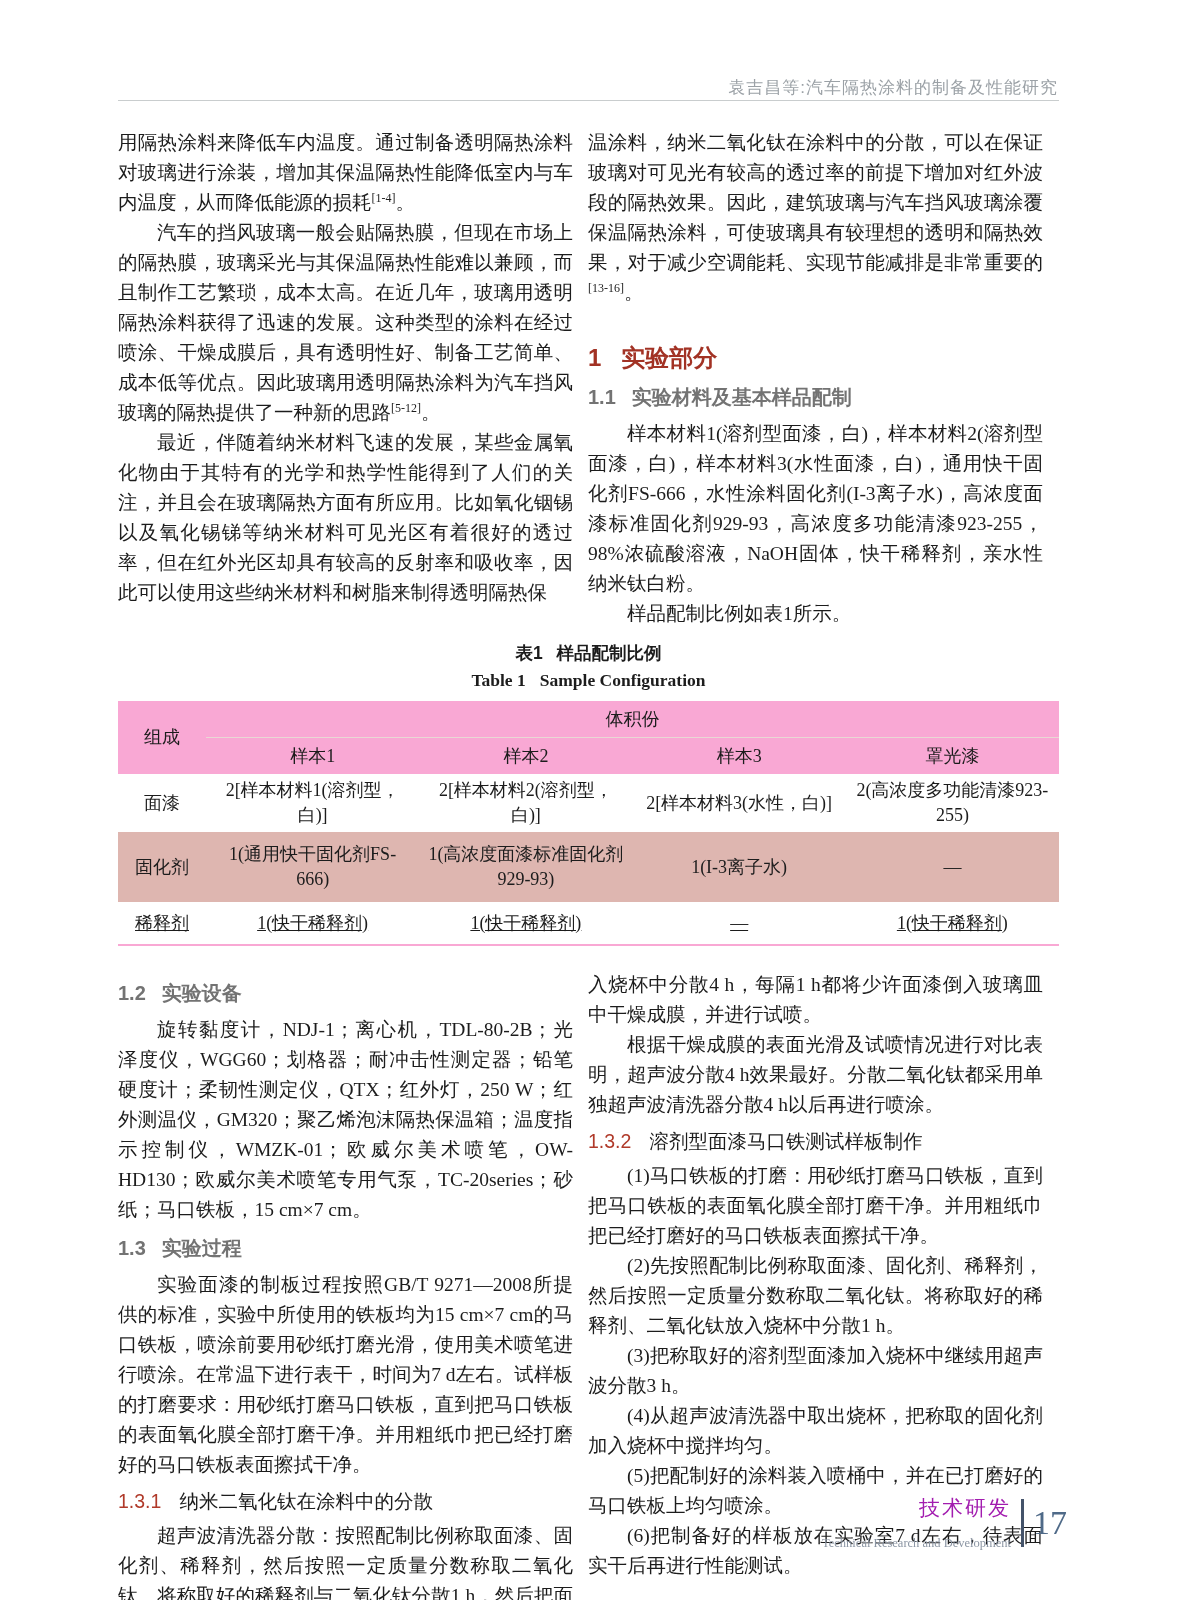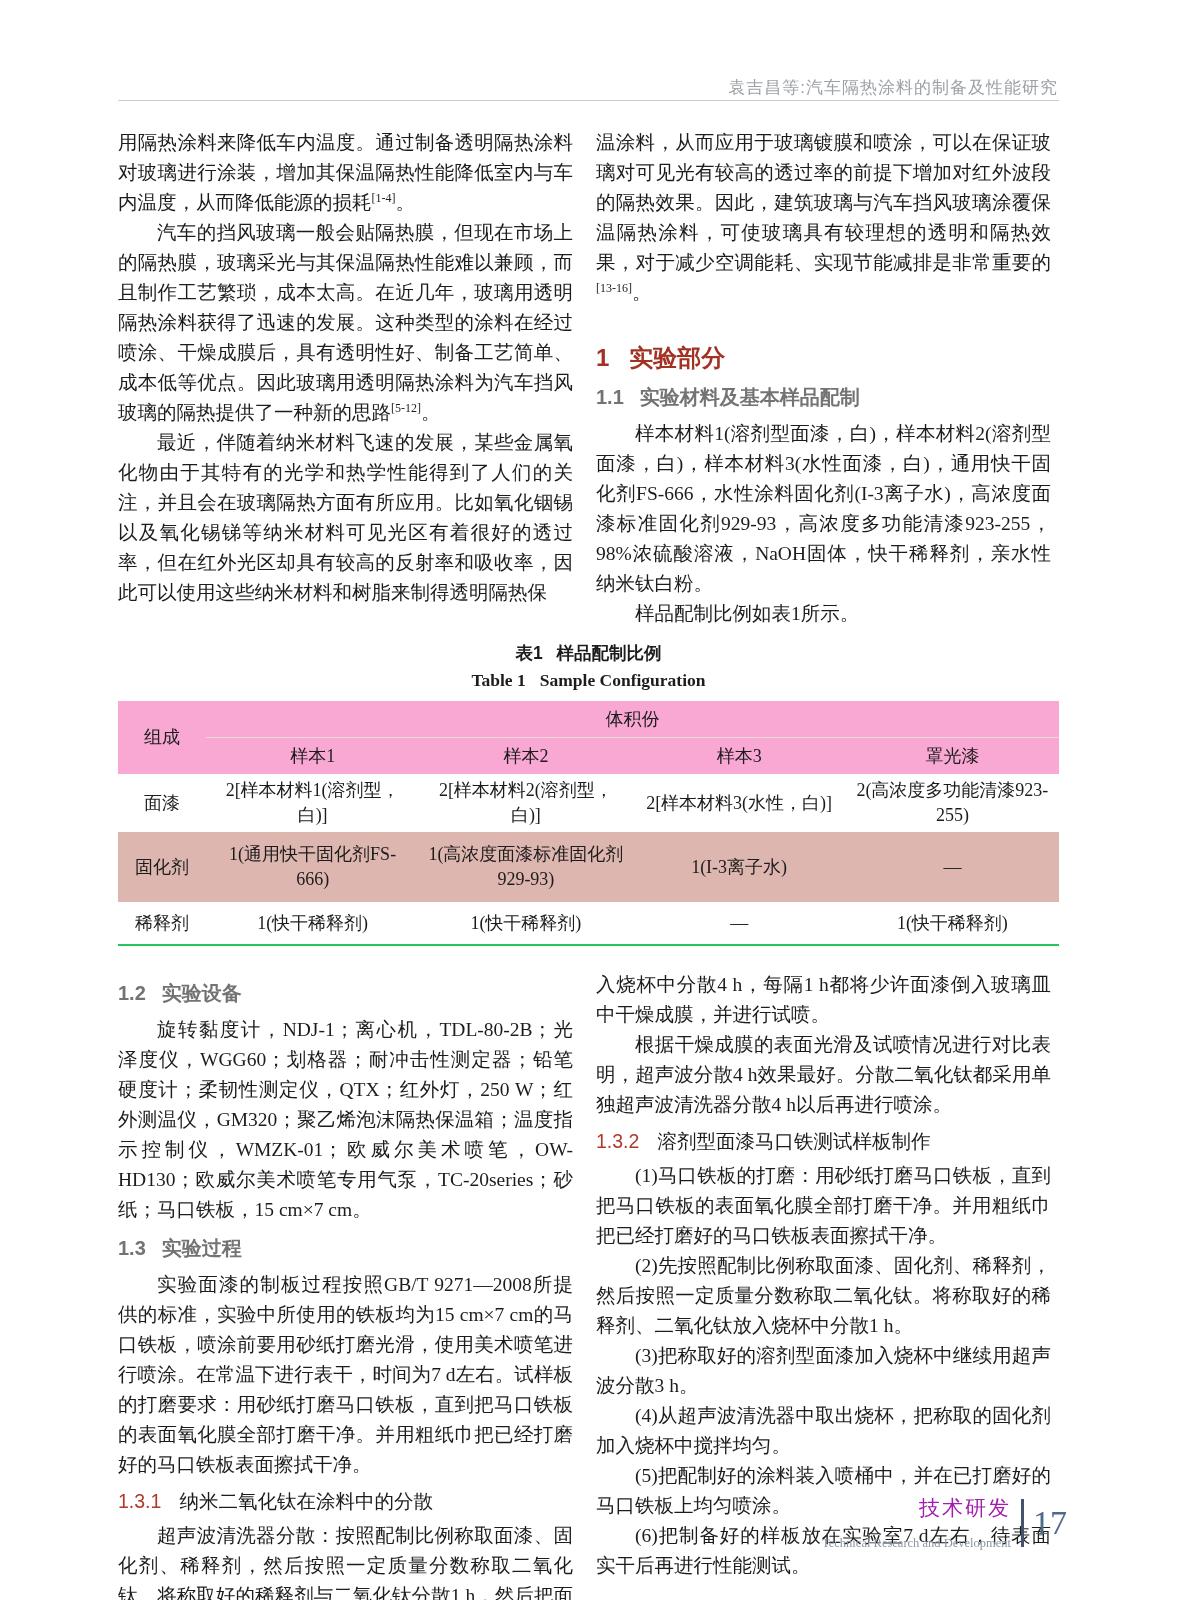--- a/index.html
+++ b/index.html
@@ -16,21 +16,21 @@
     position:absolute;top:76px;right:129px;
     font-family:"Liberation Sans","DejaVu Sans",sans-serif;
     font-size:17px;color:#9ba1a6;letter-spacing:1px;
   }
   .head-rule{
     position:absolute;top:100px;left:118px;width:941px;height:1px;
     background:#c9cdce;
   }
   
   .content{position:absolute;left:118px;top:128px;width:941px;}
-  .cols{display:flex;gap:23px;}
+  .cols{display:flex;gap:15px;}
   .col{width:455px;}
   p.body-p{
     margin:0;font-size:19.5px;line-height:30px;text-align:justify;
     text-indent:2em;
   }
   p.body-p.noindent{text-indent:0;}
   sup.ref{font-size:12px;line-height:0;vertical-align:super;}
   
   .h1{
     margin:34px 0 10px 0;
@@ -75,21 +75,21 @@
     padding:3px 8px;
   }
   .hdr{background:#f9a8d4;}
   .altrow td{background:#deb6b0;}
   th.corner{width:72px;text-align:left;padding-left:14px;}
   td.rowlabel{text-align:left;padding-left:14px;}
   th.span-hdr{border-bottom:1px solid #e9d8d4;height:30px;}
   tr.subhdr th{height:30px;}
   tr.row-mq td{height:52px;}
   tr.row-gh td{height:64px;}
-  tr.row-xs td{height:36px;border-bottom:2px solid #22c55e;}
+  tr.row-xs td{height:36px;border-bottom:2px solid #f9a8d4;text-decoration:underline;}
   
   .footer{
     position:absolute;top:1494px;right:120px;
     display:flex;align-items:center;
   }
   .footer-text{text-align:right;margin-right:10px;}
   .footer-zh{
     font-family:"Liberation Sans","DejaVu Sans",sans-serif;
     font-weight:normal;font-size:21px;color:#a21caf;letter-spacing:2px;
   }
@@ -109,21 +109,21 @@
 
   <div class="content">
 
     <div class="cols">
       <div class="col">
         <p class="body-p noindent"><span>用隔热涂料来降低车内温度。通过制备透明隔热涂料对玻璃进行涂装，增加其保温隔热性能降低室内与车内温度，从而降低能源的损耗</span><sup class="ref">[1-4]</sup><span>。</span></p>
         <p class="body-p"><span>汽车的挡风玻璃一般会贴隔热膜，但现在市场上的隔热膜，玻璃采光与其保温隔热性能难以兼顾，而且制作工艺繁琐，成本太高。在近几年，玻璃用透明隔热涂料获得了迅速的发展。这种类型的涂料在经过喷涂、干燥成膜后，具有透明性好、制备工艺简单、成本低等优点。因此玻璃用透明隔热涂料为汽车挡风玻璃的隔热提供了一种新的思路</span><sup class="ref">[5-12]</sup><span>。</span></p>
         <p class="body-p"><span>最近，伴随着纳米材料飞速的发展，某些金属氧化物由于其特有的光学和热学性能得到了人们的关注，并且会在玻璃隔热方面有所应用。比如氧化铟锡以及氧化锡锑等纳米材料可见光区有着很好的透过率，但在红外光区却具有较高的反射率和吸收率，因此可以使用这些纳米材料和树脂来制得透明隔热保</span></p>
       </div>
       <div class="col">
-        <p class="body-p noindent"><span>温涂料，从而应用于玻璃镀膜和喷涂，可以在保证玻璃对可见光有较高的透过率的前提下增加对红外波段的隔热效果。因此，建筑玻璃与汽车挡风玻璃涂覆保温隔热涂料，可使玻璃具有较理想的透明和隔热效果，对于减少空调能耗、实现节能减排是非常重要的</span><sup class="ref">[13-16]</sup><span>。</span></p>
+        <p class="body-p noindent"><span>温涂料，纳米二氧化钛在涂料中的分散，可以在保证玻璃对可见光有较高的透过率的前提下增加对红外波段的隔热效果。因此，建筑玻璃与汽车挡风玻璃涂覆保温隔热涂料，可使玻璃具有较理想的透明和隔热效果，对于减少空调能耗、实现节能减排是非常重要的</span><sup class="ref">[13-16]</sup><span>。</span></p>
         <div class="h1"><span class="num">1</span><span>实验部分</span></div>
         <div class="h2"><span class="num">1.1</span><span>实验材料及基本样品配制</span></div>
         <p class="body-p">样本材料1(溶剂型面漆，白)，样本材料2(溶剂型面漆，白)，样本材料3(水性面漆，白)，通用快干固化剂FS-666，水性涂料固化剂(I-3离子水)，高浓度面漆标准固化剂929-93，高浓度多功能清漆923-255，98%浓硫酸溶液，NaOH固体，快干稀释剂，亲水性纳米钛白粉。</p>
         <p class="body-p">样品配制比例如表1所示。</p>
       </div>
     </div>
 
     <div class="table-block">
       <div class="cap-zh"><span class="cap-label">表1</span><span>样品配制比例</span></div>
       <div class="cap-en"><span class="cap-label">Table 1</span><span>Sample Configuration</span></div>

